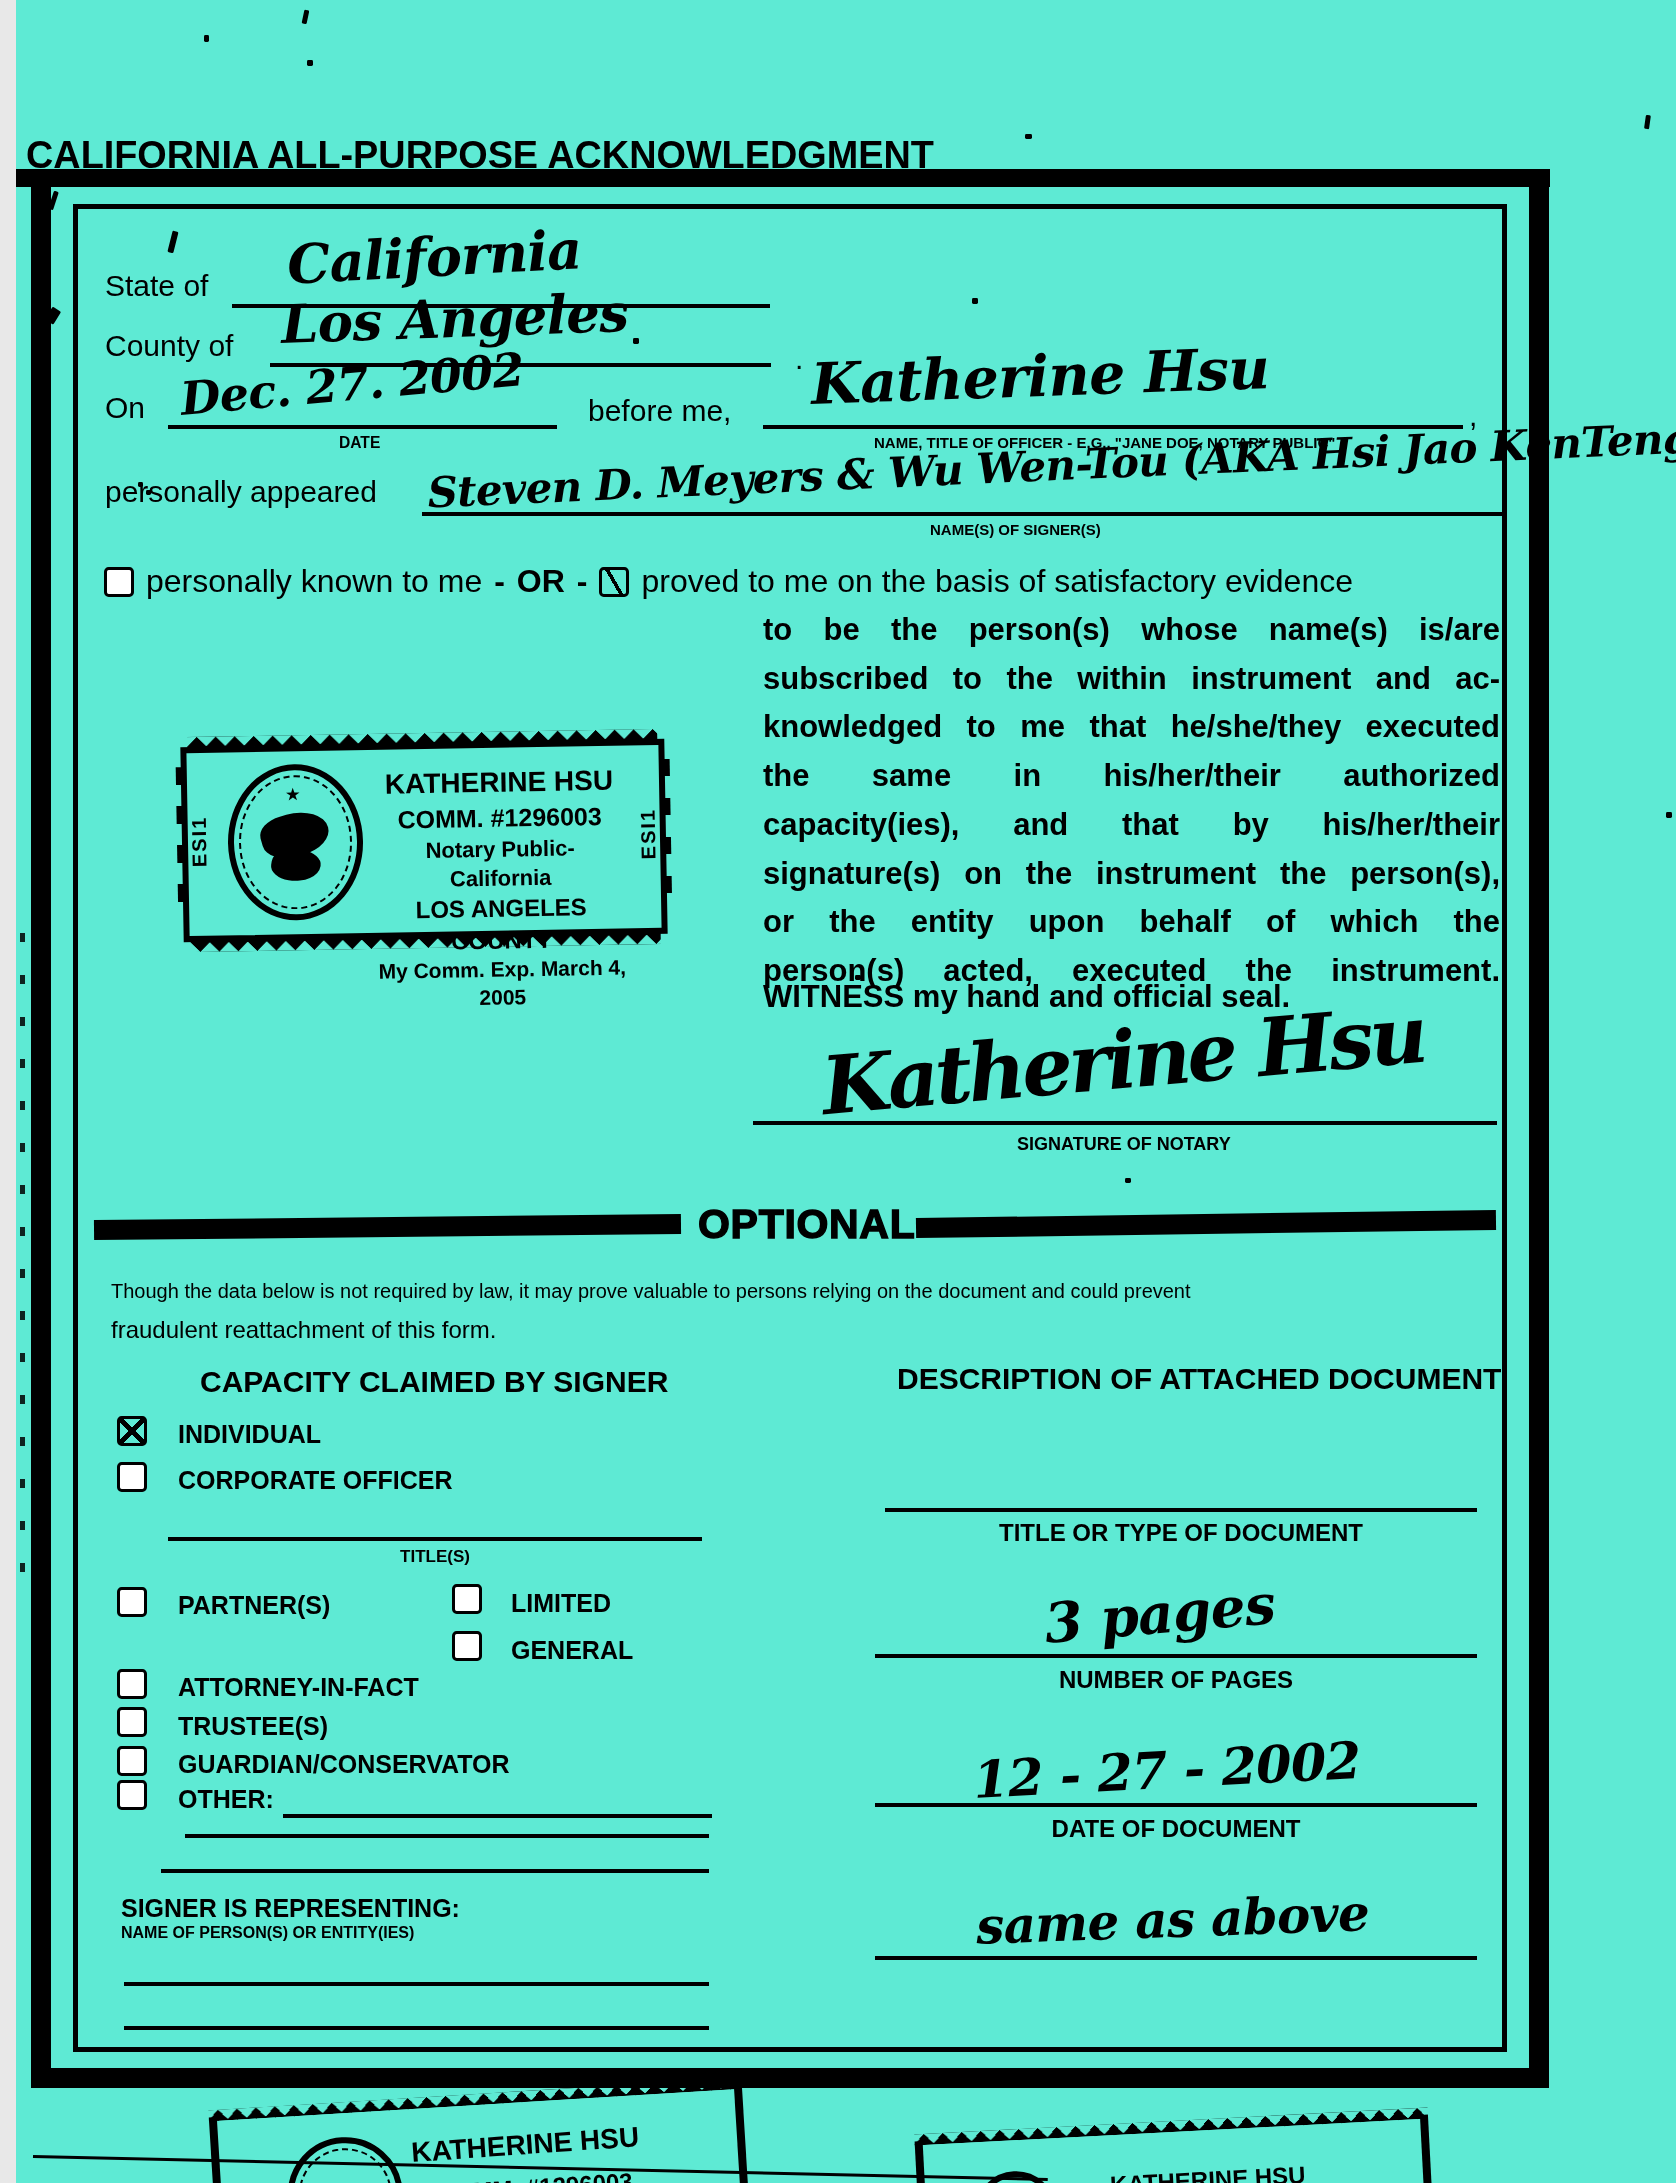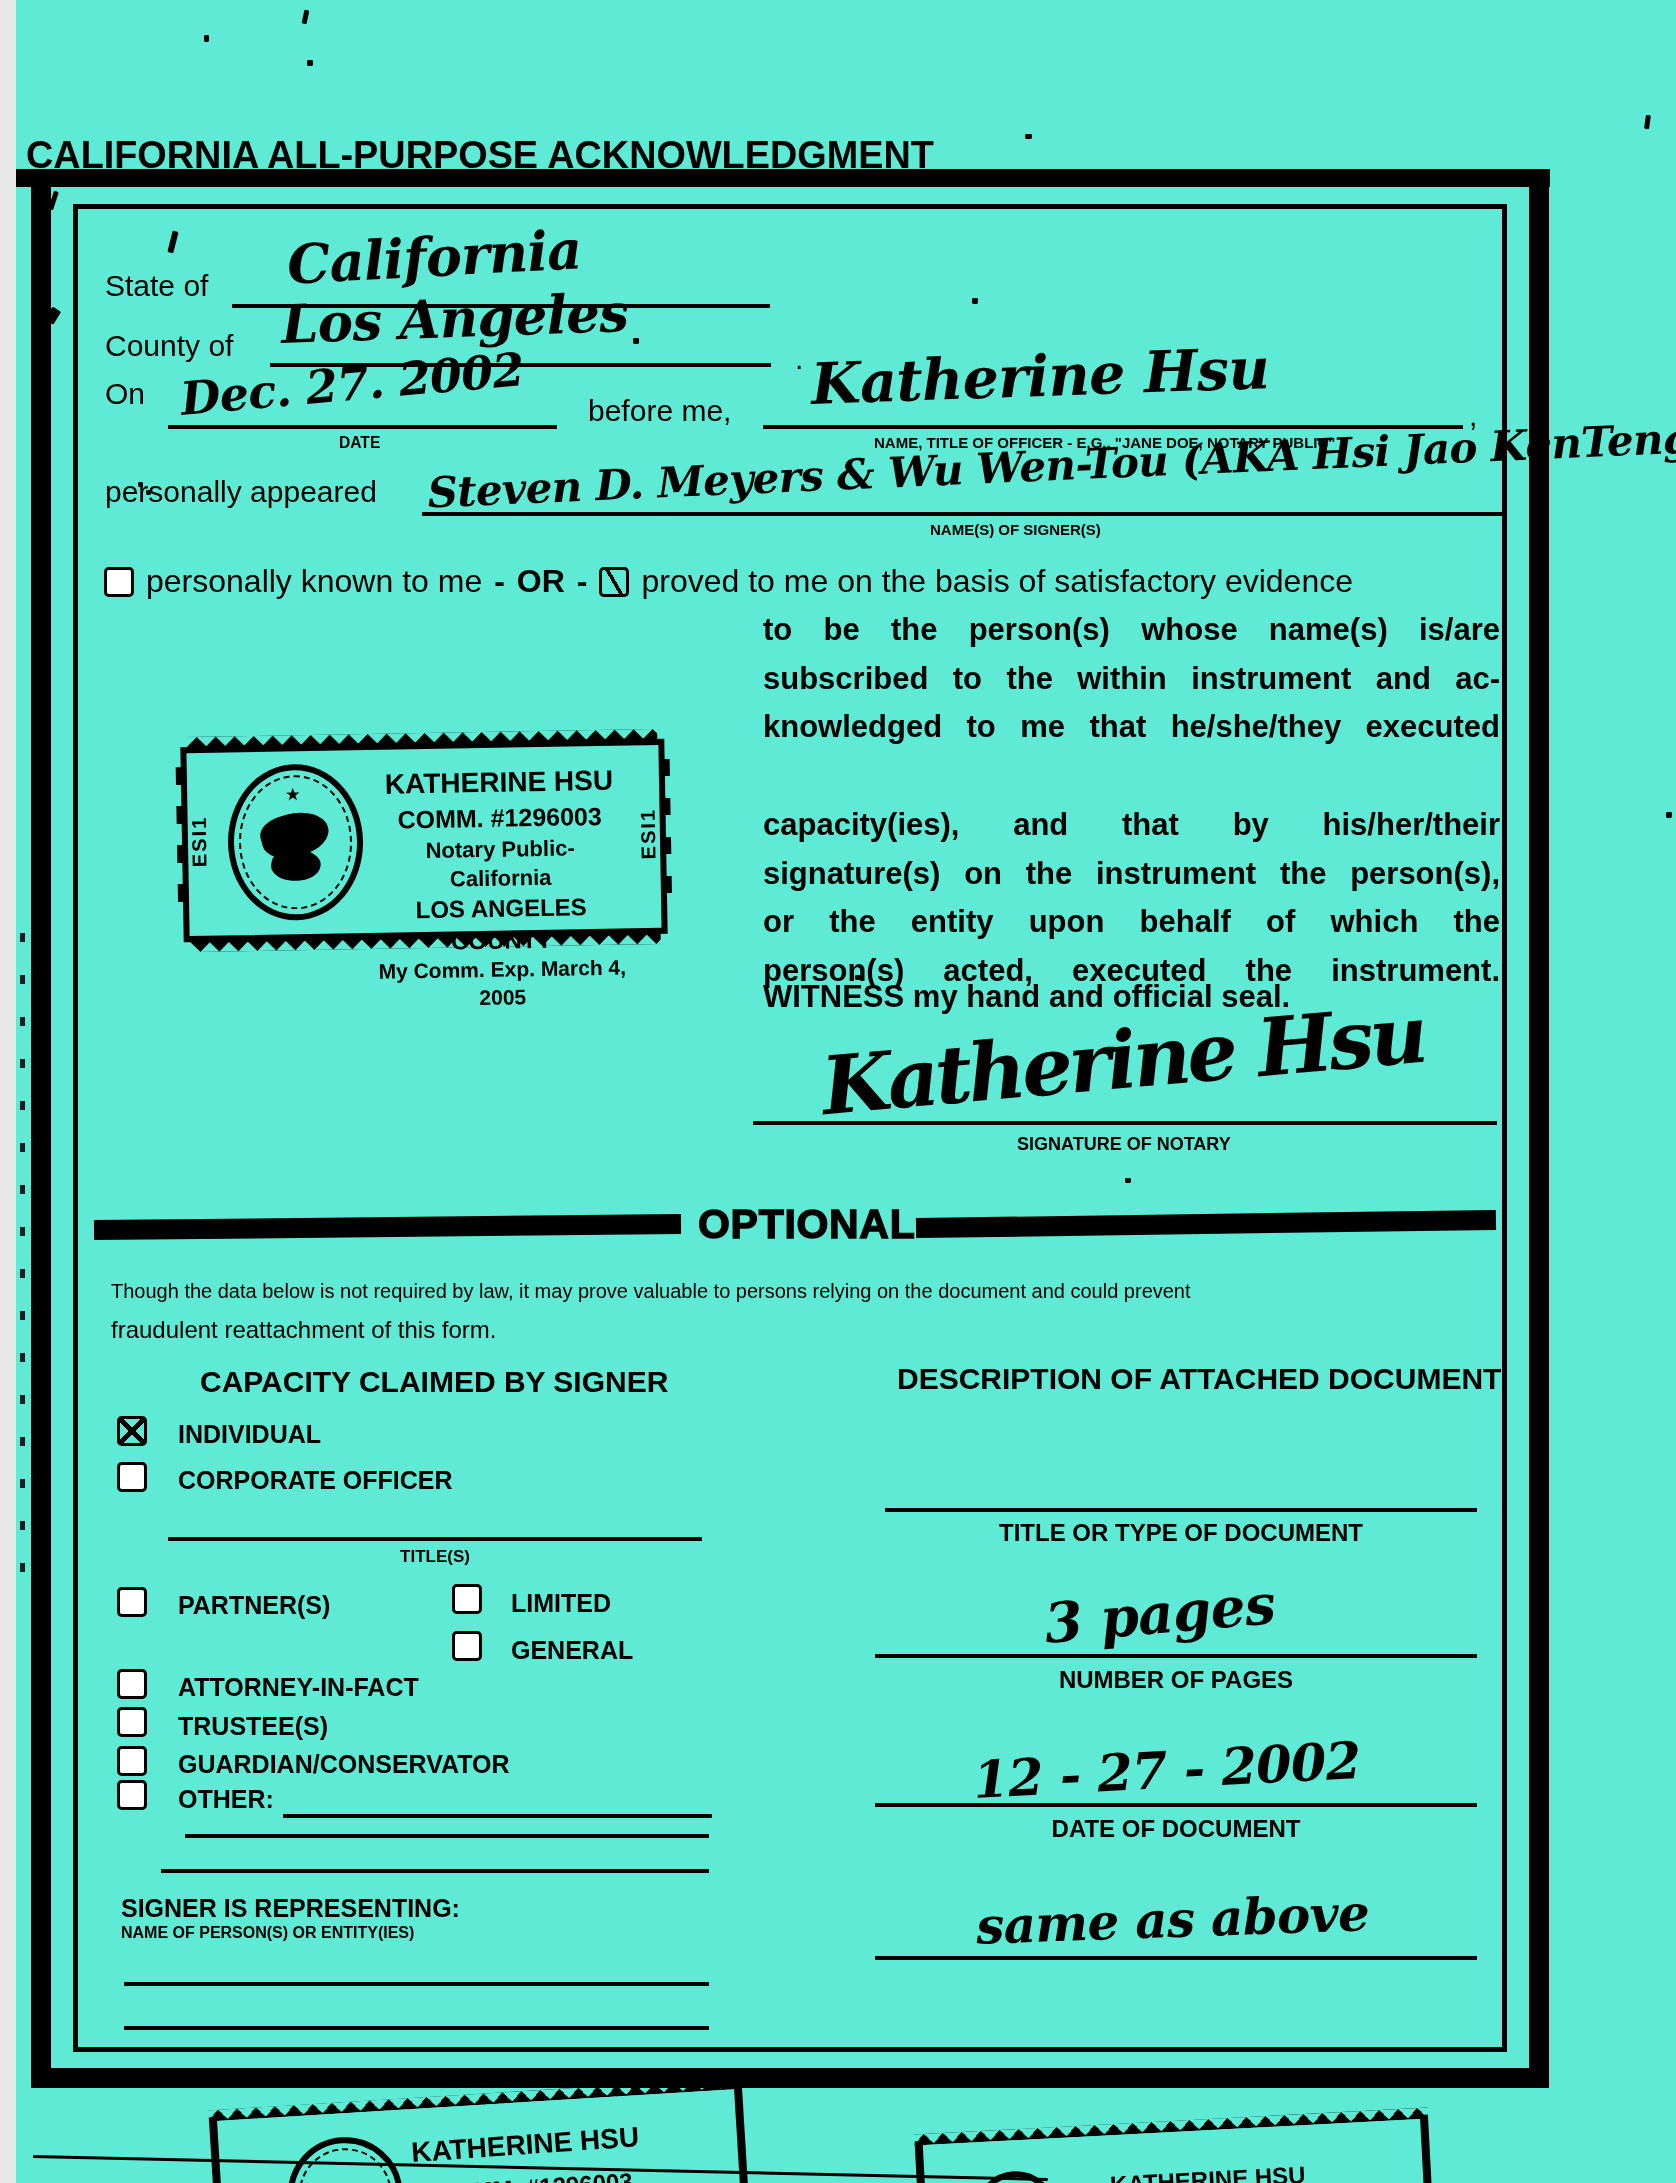--- a/index.html
+++ b/index.html
@@ -125,21 +125,21 @@
 
   <div class="abs lbl" style="left:89px;top:269px;">State of</div>
   <div class="abs hline" style="left:216px;top:304px;width:538px;"></div>
   <div class="abs hand" style="left:271px;top:225px;font-size:54px;transform:rotate(-3deg);">California</div>
 
   <div class="abs lbl" style="left:89px;top:329px;">County of</div>
   <div class="abs hline" style="left:254px;top:363px;width:501px;"></div>
   <div class="abs hand" style="left:265px;top:287px;font-size:53px;transform:rotate(-2deg);">Los Angeles</div>
   <div class="abs lbl" style="left:779px;top:342px;">.</div>
 
-  <div class="abs lbl" style="left:89px;top:377px;text-align:center;">On</div>
+  <div class="abs lbl" style="left:89px;top:391px;text-align:center;">On</div>
   <div class="abs hline" style="left:152px;top:425px;width:389px;"></div>
   <div class="abs hand" style="left:164px;top:357px;font-size:46px;transform:rotate(-5deg);">Dec. 27. 2002</div>
   <div class="abs cap" style="left:323px;top:434px;font-size:15.6px;">DATE</div>
 
   <div class="abs lbl" style="left:572px;top:394px;">before me,</div>
   <div class="abs hline" style="left:747px;top:425px;width:700px;"></div>
   <div class="abs hand" style="left:795px;top:342px;font-size:57px;transform:rotate(-2deg);">Katherine Hsu</div>
   <div class="abs lbl" style="left:1453px;top:399px;">,</div>
   <div class="abs cap" style="left:858px;top:434px;font-size:15px;text-align:right;">NAME, TITLE OF OFFICER - E.G., "JANE DOE, NOTARY PUBLIC"</div>
 
@@ -154,20 +154,21 @@
     <span class="b">-</span>
     <span class="b">OR</span>
     <span class="b">-</span>
     <span class="cb checked-slash"></span>
     <span>proved to me on the basis of satisfactory evidence</span>
   </div>
 
   <div class="abs body-line" style="left:747px;top:612px;">to be the person(s) whose name(s) is/are</div>
   <div class="abs body-line" style="left:747px;top:661px;">subscribed to the within instrument and ac-</div>
   <div class="abs body-line" style="left:747px;top:709px;">knowledged to me that he/she/they executed</div>
+  <div class="abs body-line" style="left:747px;top:758px;">the same in his/her/their authorized</div>
   <div class="abs body-line" style="left:747px;top:807px;">capacity(ies), and that by his/her/their</div>
   <div class="abs body-line" style="left:747px;top:856px;">signature(s) on the instrument the person(s),</div>
   <div class="abs body-line" style="left:747px;top:953px;">person(s) acted, executed the instrument.</div>
   <div class="abs body-line" style="left:747px;top:904px;">or the entity upon behalf of which the</div>
 
   <div class="abs stamp" style="left:166px;top:743px;width:484px;height:195px;transform:rotate(-1deg);">
     <div class="teeth-up" style="left:6.8px;right:6.8px;top:-10px;"></div>
     <div class="teeth-down" style="left:6.8px;right:6.8px;bottom:-10px;"></div>
     <div class="frame"></div>
     <div class="side-dash" style="left:-5.4px;top:20px;bottom:20px;"></div>

